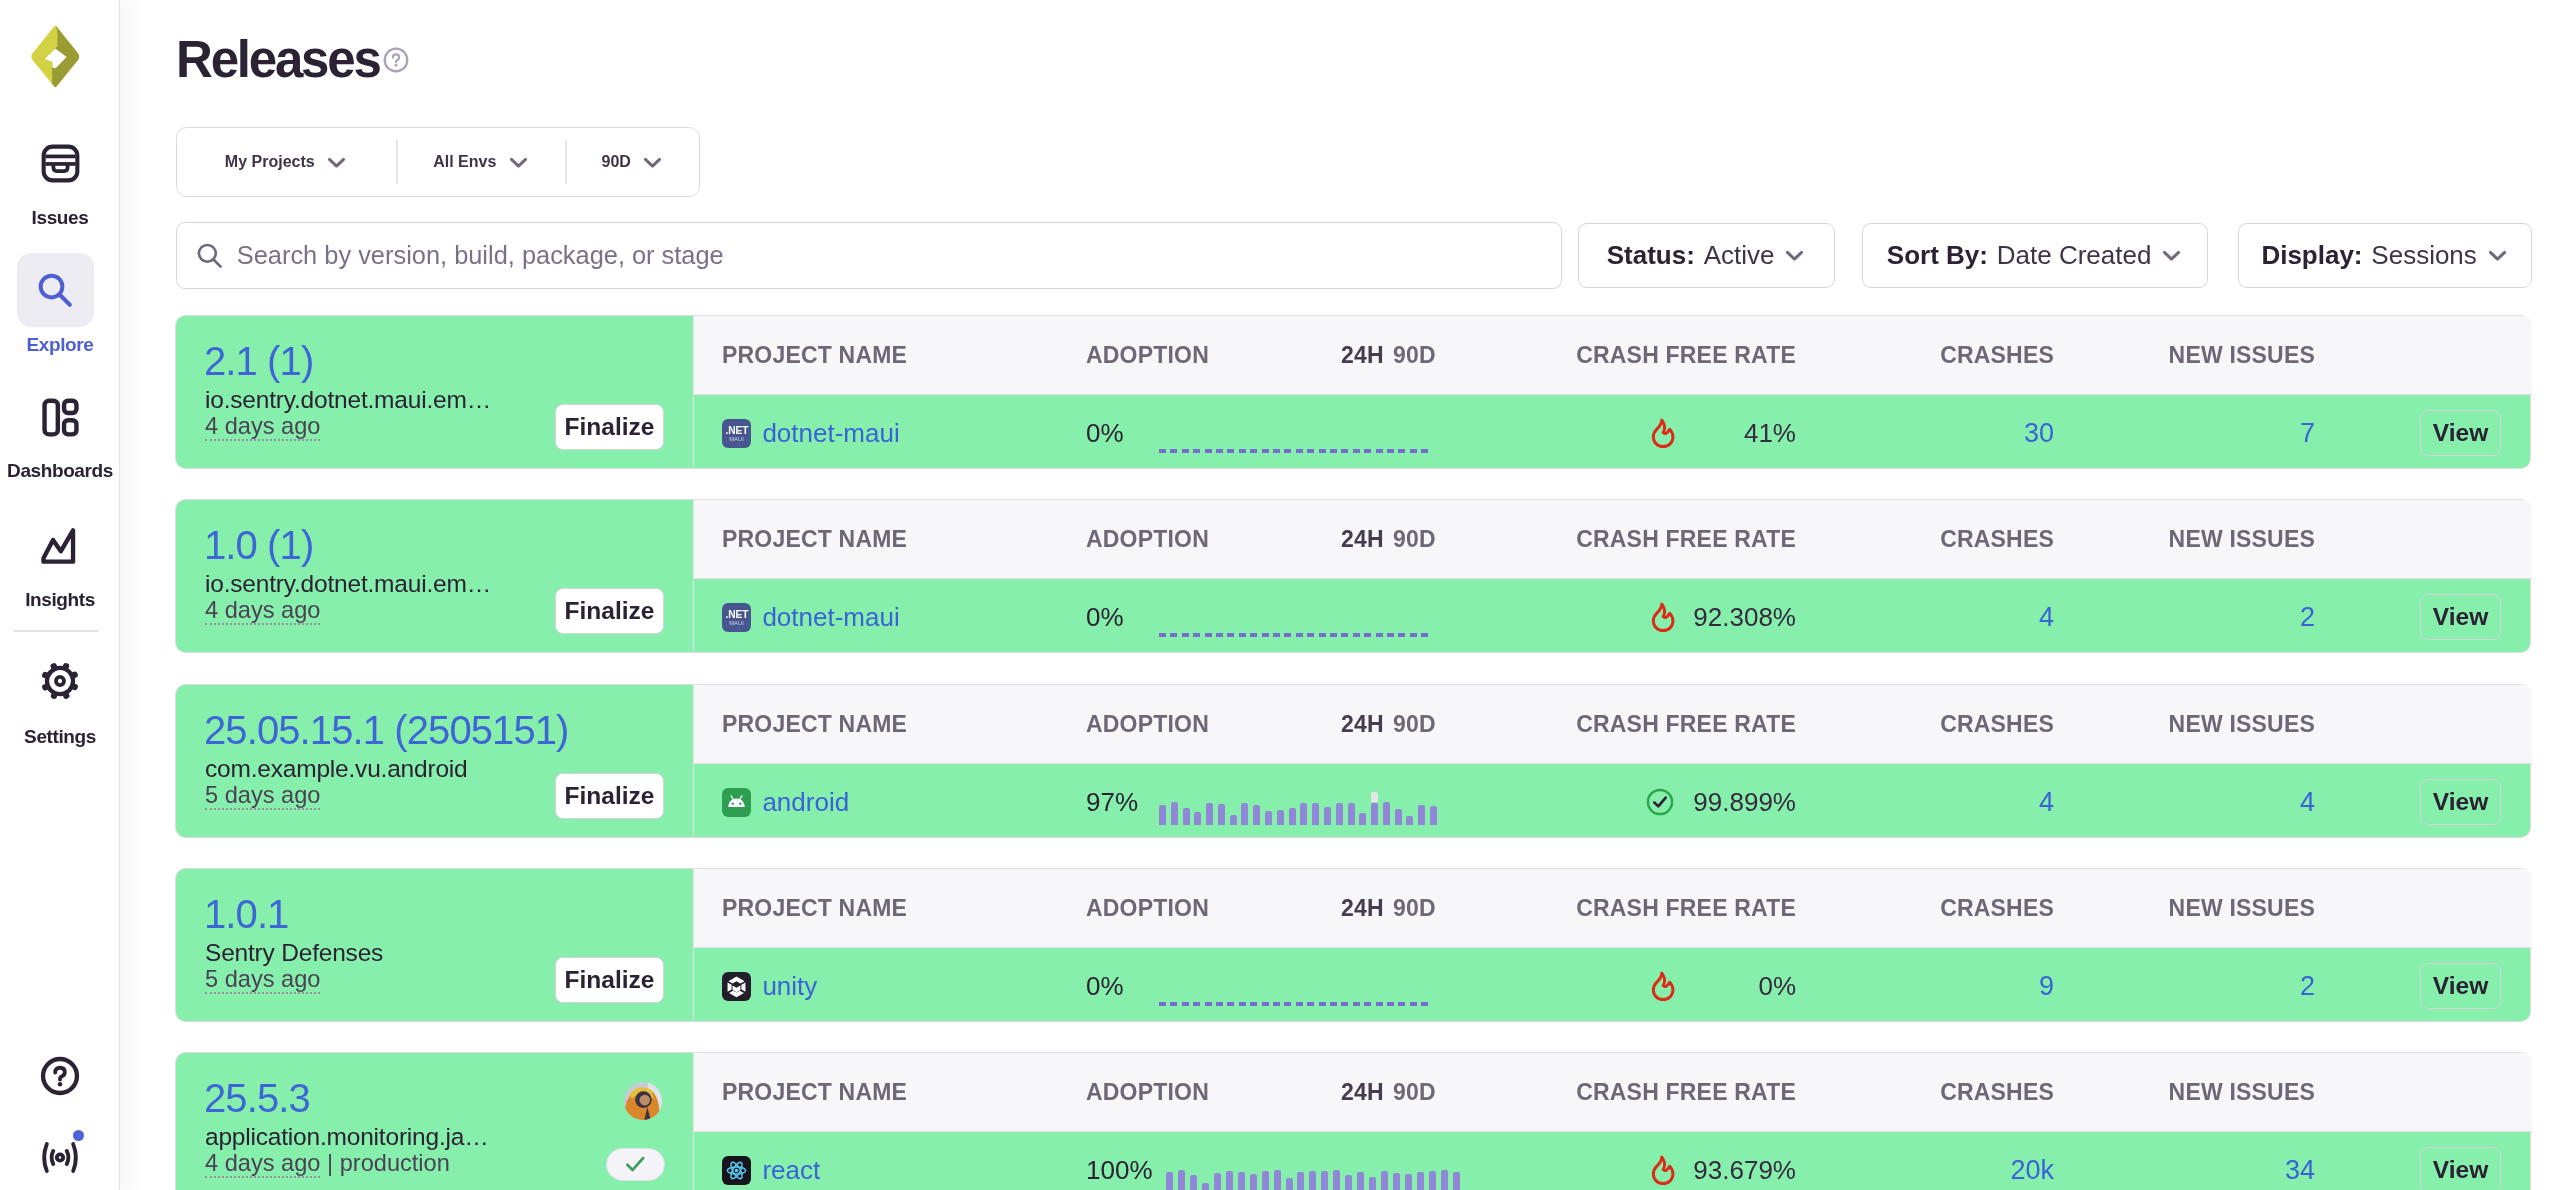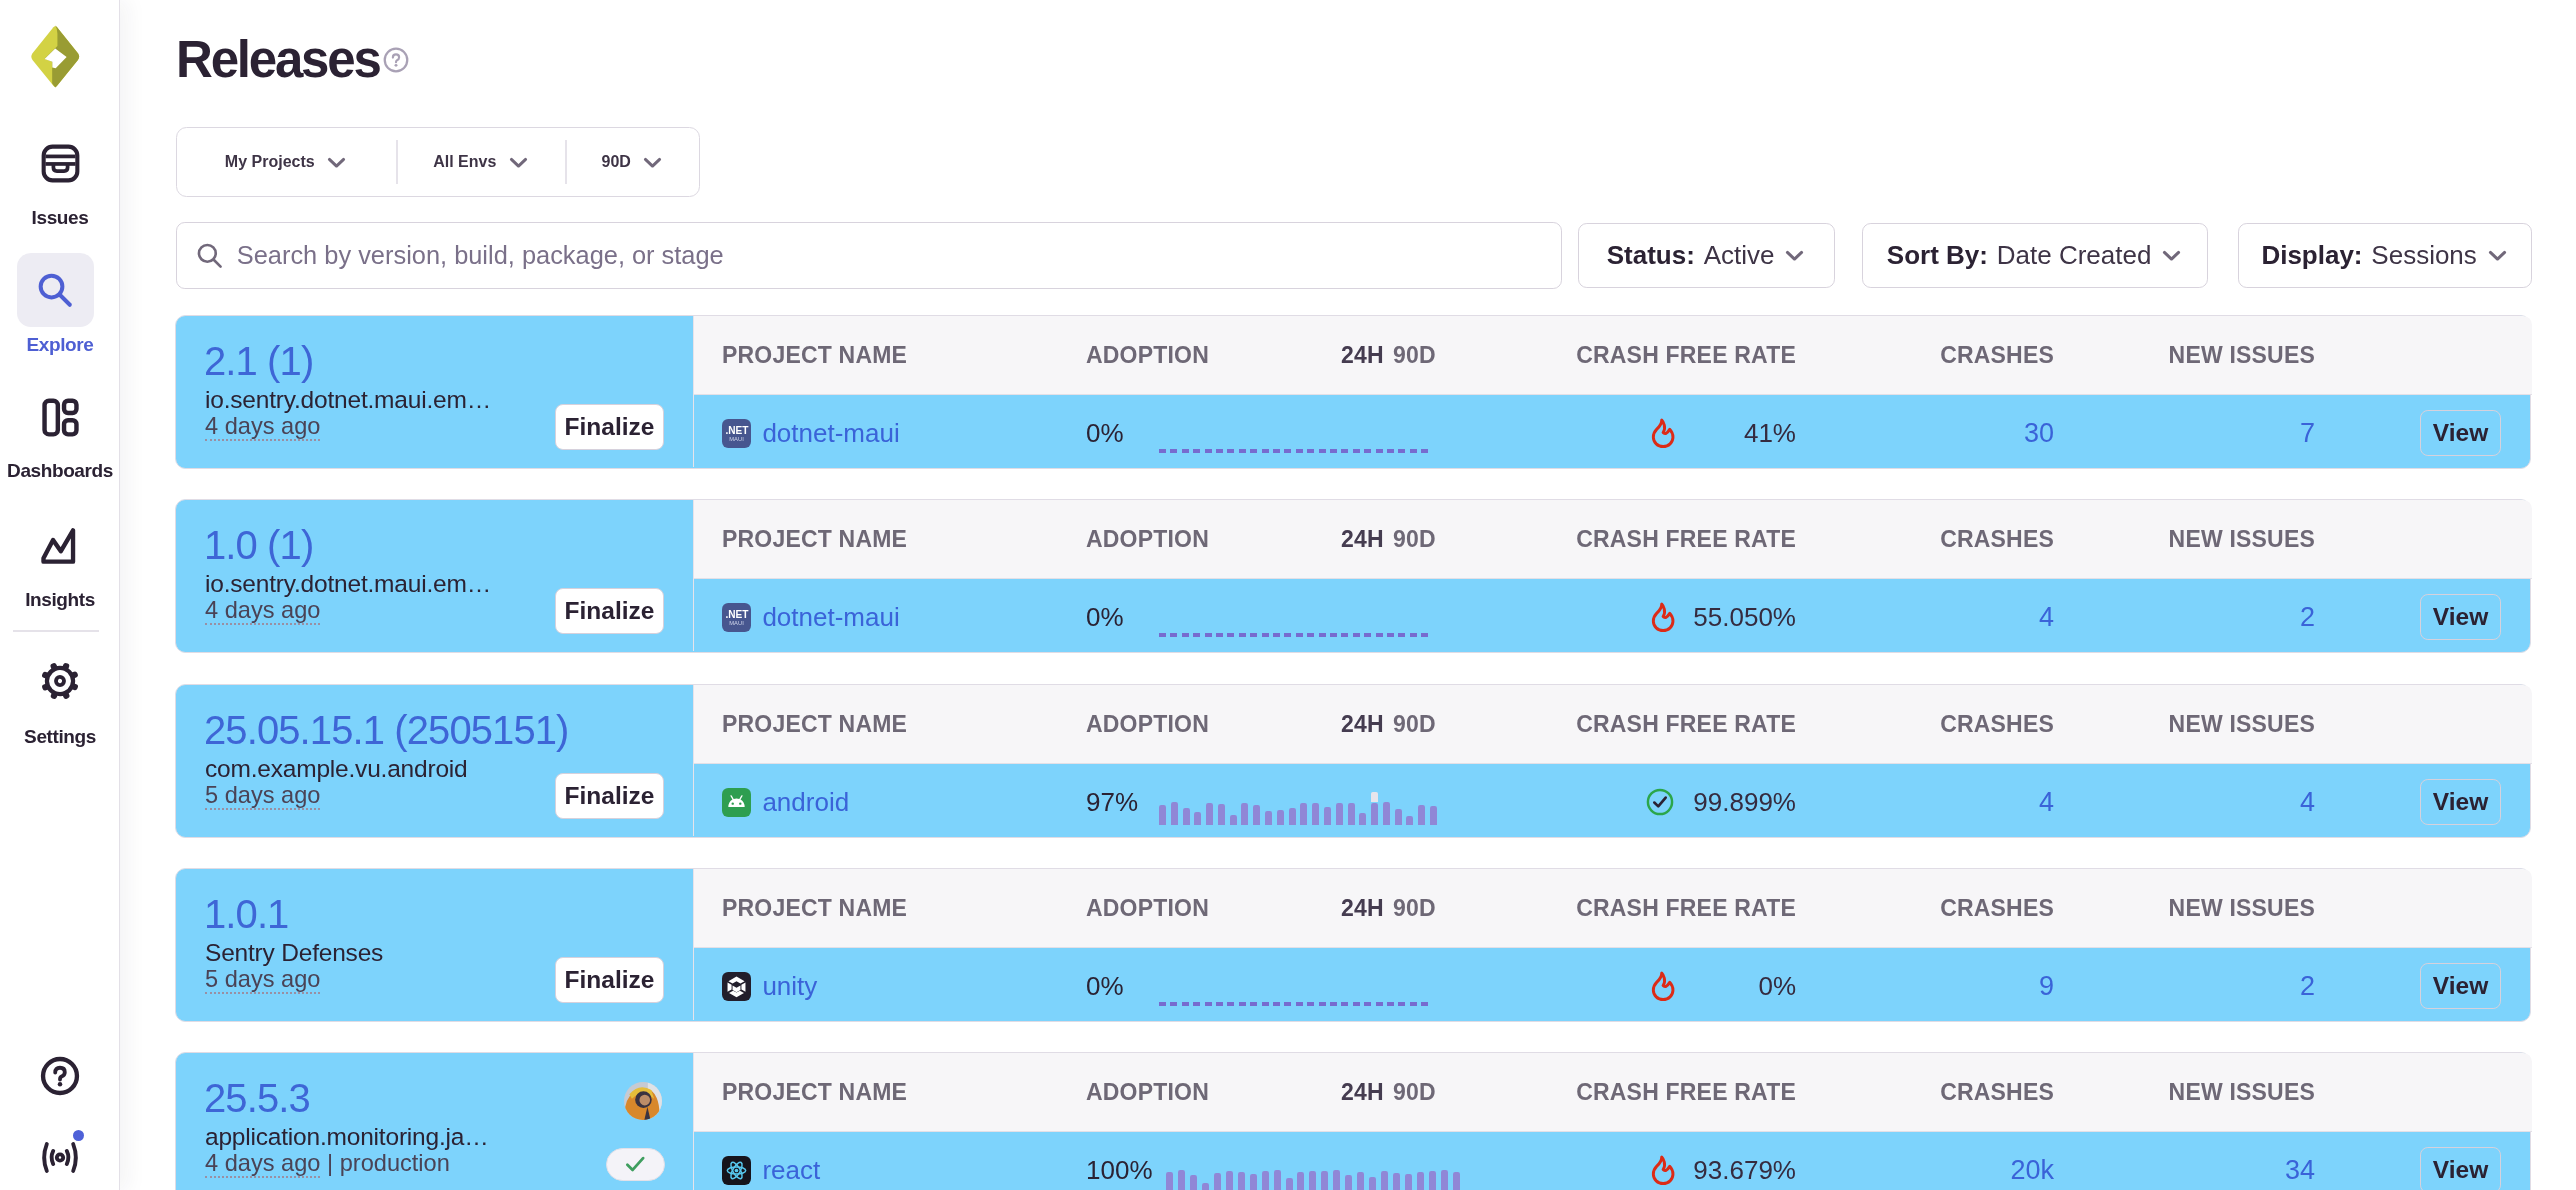--- a/index.html
+++ b/index.html
@@ -20,21 +20,21 @@
 .fsep { width:1.8px; background:#e6e3ea; margin:12.3px 0; }
 
 #searchbox { position:absolute; left:56px; top:222px; width:1386px; height:67px; background:#fff;
   border:1.8px solid #d8d3dd; border-radius:8.8px; display:flex; align-items:center; padding-left:17.5px; }
 #searchbox .ph { font-size:25.4px; color:#7a7089; margin-left:12.3px; }
 .ctl { position:absolute; top:223px; height:65px; background:#fff; border:1.8px solid #d8d3dd;
   border-radius:8.8px; display:flex; align-items:center; justify-content:center; font-size:26px; gap:8.8px; }
 .ctl b { color:#2b2233; font-weight:bold; }
 .ctl span { color:#3e3446; }
 
-.card { position:absolute; left:55px; width:2356px; height:154px; background:#7dd3fc;
+.card { position:absolute; left:55px; width:2356px; height:154px; background:#86efac;
   border:1.8px solid #e0dce5; border-radius:10.5px; }
 .lpanel { position:absolute; left:0; top:0; width:518px; height:151px; border-right:1.8px solid #e6e3ea; }
 .ver { position:absolute; left:28px; top:23px; font-size:40px; line-height:44px; letter-spacing:-0.9px; color:#3e66d6; }
 .pkg { position:absolute; left:29px; top:70px; font-size:24.5px; line-height:28px; letter-spacing:-0.2px; color:#2b2233;
   white-space:nowrap; }
 .time { position:absolute; left:29px; top:97px; font-size:23.6px; line-height:26px; color:#4a4356; }
 .dotted { border-bottom:2.6px dotted #998fa3; padding-bottom:0; }
 .finbtn { position:absolute; left:379px; top:88px; width:109px; height:46px; border:1.8px solid #d6d1dc;
   border-radius:7.9px; background:#fff; font-size:24.5px; font-weight:bold; color:#2b2233;
   display:flex; align-items:center; justify-content:center; }
@@ -237,21 +237,21 @@
   <div class="sparkwrap">
         <div class="dashline"></div>
       </div>
   <div class="cell" style="left:1470px">
         <svg width="31.5" height="31.5" viewBox="0 0 36 36" style="">
 <g transform="translate(0.4,0.2) scale(1.6)">
 <path d="M12 10.941c2.333 -3.308 .167 -7.823 -1 -8.941c0 3.395 -2.235 5.299 -3.667 6.706c-1.43 1.408 -2.333 3.621 -2.333 5.588c0 3.704 3.134 6.706 7 6.706s7 -3.002 7 -6.706c0 -1.712 -1.232 -4.403 -2.333 -5.588c-2.084 3.353 -3.257 3.353 -4.667 2.235" fill="none" stroke="#dc2b17" stroke-width="2.1" stroke-linecap="round" stroke-linejoin="round"></path>
 </g>
 </svg>
       </div>
-  <div class="cell r cfr" style="right:734px">55.050%</div>
+  <div class="cell r cfr" style="right:734px">92.308%</div>
   <div class="cell r num" style="right:476px">4</div>
   <div class="cell r num" style="right:215px">2</div>
   <div class="viewbtn">View</div>
 </div>
 <div class="card" style="top:684px">
   <div class="lpanel">
     <div class="ver">25.05.15.1 (2505151)</div>
     <div class="pkg">com.example.vu.android</div>
     <div class="time"><span class="dotted">5 days ago</span></div>
     <div class="finbtn">Finalize</div>

